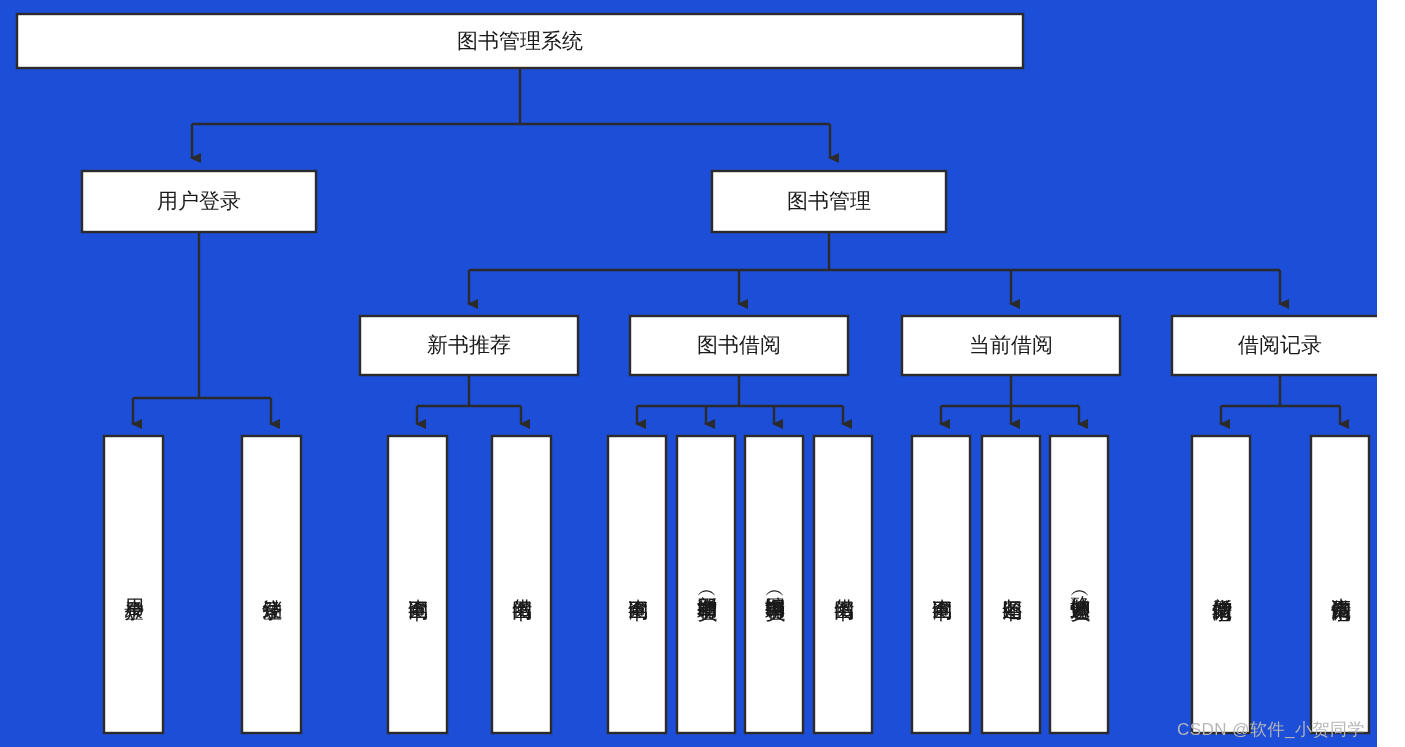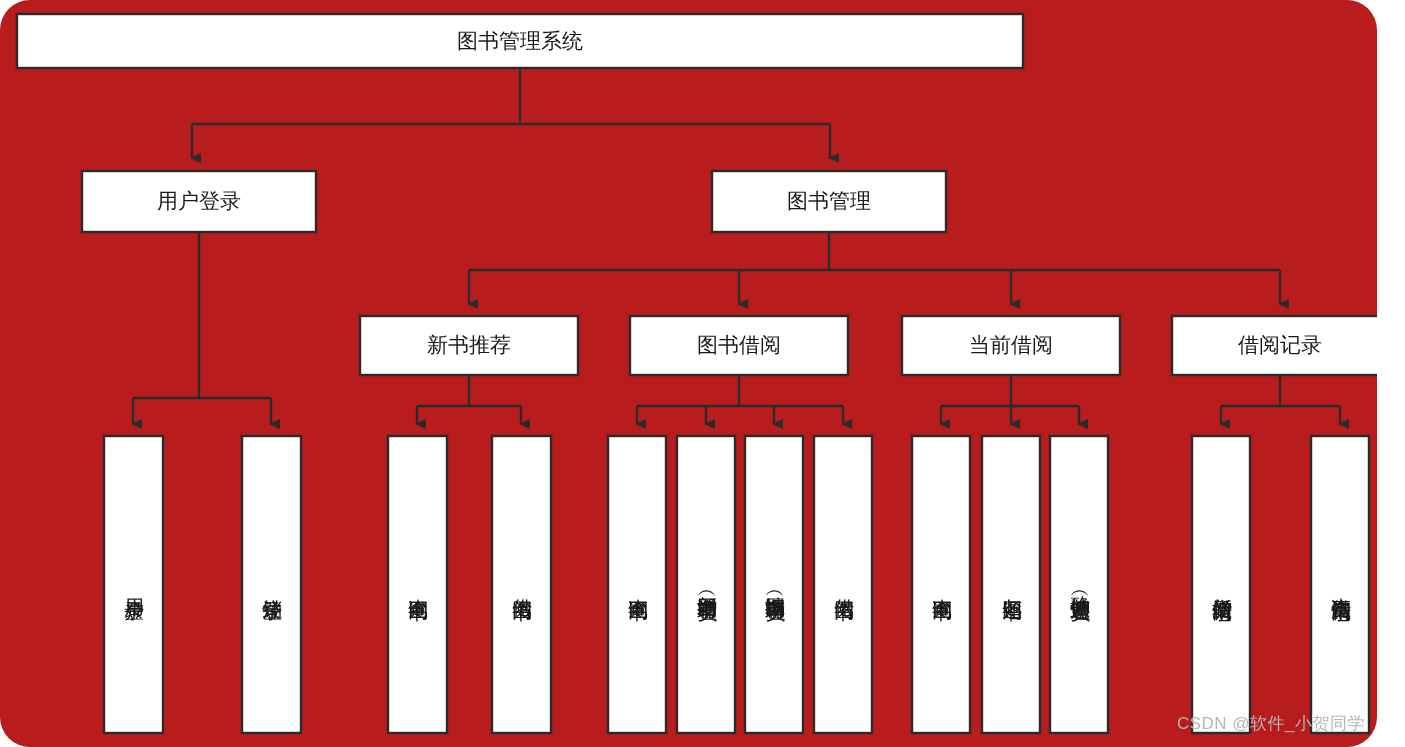--- a/index.html
+++ b/index.html
@@ -8,23 +8,22 @@
     padding: 0;
     background: #ffffff;
   }
   body {
     font-family: "Liberation Sans", "DejaVu Sans", sans-serif;
   }
   #diagram-root {
     position: relative;
     width: 1377px;
     height: 747px;
-    background: #b91c1c;
+    background: #1d4ed8;
     overflow: hidden;
-    border-radius: 30px;
   }
   svg.tree {
     display: block;
     width: 1405px;
     height: 747px;
   }
   .node-rect {
     fill: #ffffff;
     stroke: #2b2b2b;
     stroke-width: 2.4;
@@ -50,21 +49,21 @@
     fill: none;
     stroke-linecap: butt;
   }
   .arrow-head {
     fill: #2b2b2b;
     stroke: none;
   }
   .watermark {
     position: absolute;
     right: 12px;
-    bottom: 12px;
+    bottom: 6px;
     font-family: "Liberation Sans", "DejaVu Sans", sans-serif;
     font-size: 17px;
     color: #b6b6b6;
     letter-spacing: 0.5px;
     white-space: nowrap;
     pointer-events: none;
   }
 </style>
 </head>
 <body>

